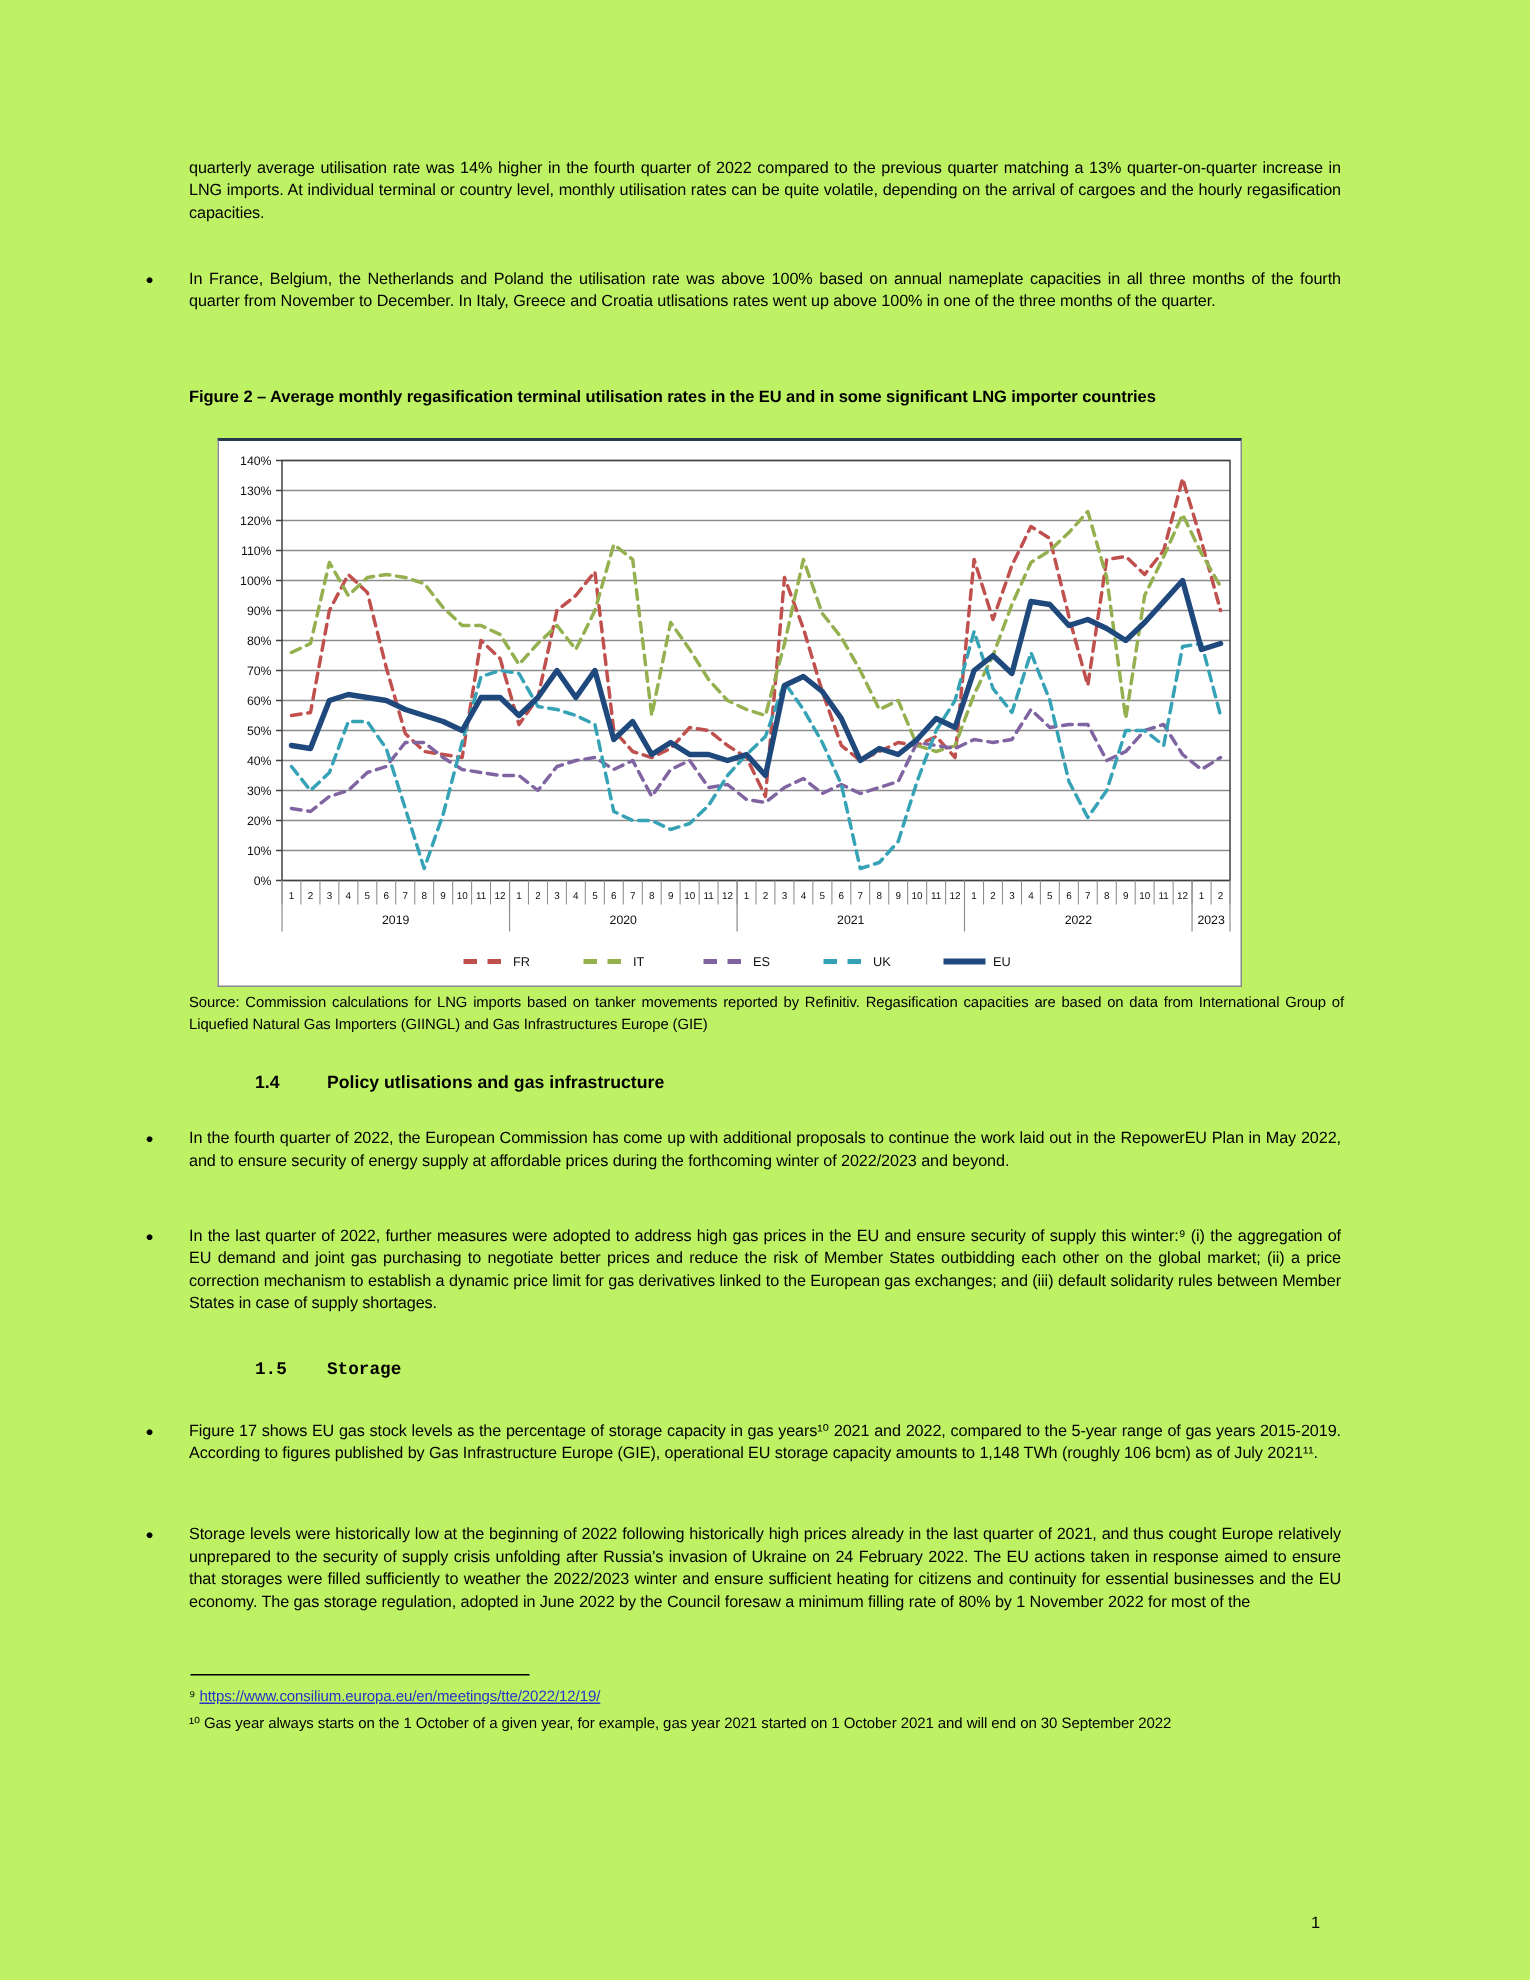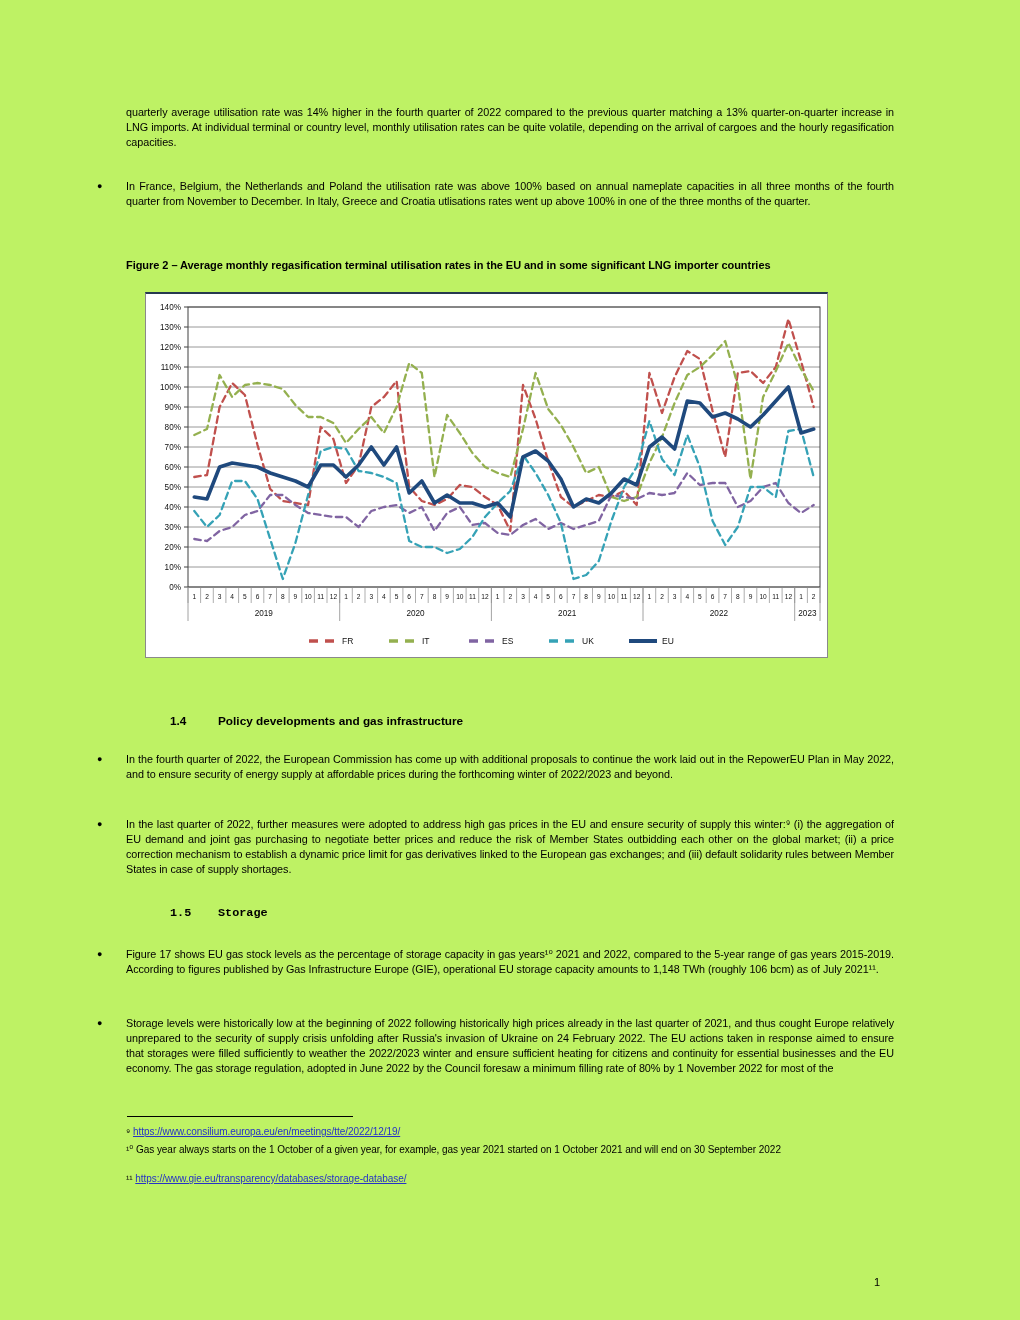--- a/index.html
+++ b/index.html
@@ -217,24 +217,25 @@
           <line x1="403" x2="431" y1="347" y2="347" stroke="#35A2B6" stroke-width="3.4" stroke-dasharray="9 7"></line>
           <text x="436" y="350" font-size="8.5" fill="#111">UK</text>
         </g>
         <g>
           <line x1="483" x2="511" y1="347" y2="347" stroke="#1F497D" stroke-width="4"></line>
           <text x="516" y="350" font-size="8.5" fill="#111">EU</text>
         </g>
       </svg>
   </div>
 
+  <div class="source" style="top:661px;">Source: Commission calculations for LNG imports based on tanker movements reported by Refinitiv. Regasification capacities are based on data from International Group of Liquefied Natural Gas Importers (GIINGL) and Gas Infrastructures Europe (GIE)</div>
 
   <div class="heading" style="top:714px;">
     <span class="num">1.4</span>
-    <span>Policy developments and gas infrastructure</span>
+    <span>Policy utlisations and gas infrastructure</span>
   </div>
 
   <div class="bullet" style="top:752px;">
     <span class="m">●</span>
     <span class="t">In the fourth quarter of 2022, the European Commission has come up with additional proposals to continue the work laid out in the RepowerEU Plan in May 2022, and to ensure security of energy supply at affordable prices during the forthcoming winter of 2022/2023 and beyond.</span>
   </div>
 
   <div class="bullet" style="top:817px;">
     <span class="m">●</span>
     <span class="t">In the last quarter of 2022, further measures were adopted to address high gas prices in the EU and ensure security of supply this winter:⁹ (i) the aggregation of EU demand and joint gas purchasing to negotiate better prices and reduce the risk of Member States outbidding each other on the global market; (ii) a price correction mechanism to establish a dynamic price limit for gas derivatives linked to the European gas exchanges; and (iii) default solidarity rules between Member States in case of supply shortages.</span>
@@ -260,20 +261,16 @@
   <div class="fn" style="top:1124px;">
     <span>⁹</span>
     <a class="link">https://www.consilium.europa.eu/en/meetings/tte/2022/12/19/</a>
   </div>
 
   <div class="fn" style="top:1142px;">
     <span>¹⁰</span>
     <span>Gas year always starts on the 1 October of a given year, for example, gas year 2021 started on 1 October 2021 and will end on 30 September 2022</span>
   </div>
 
-  <div class="fn" style="top:1171px;">
-    <span>¹¹</span>
-    <a class="link">https://www.gie.eu/transparency/databases/storage-database/</a>
-  </div>
 
   <div class="pageno">1</div>
 
 </div>
 
 </body></html>

